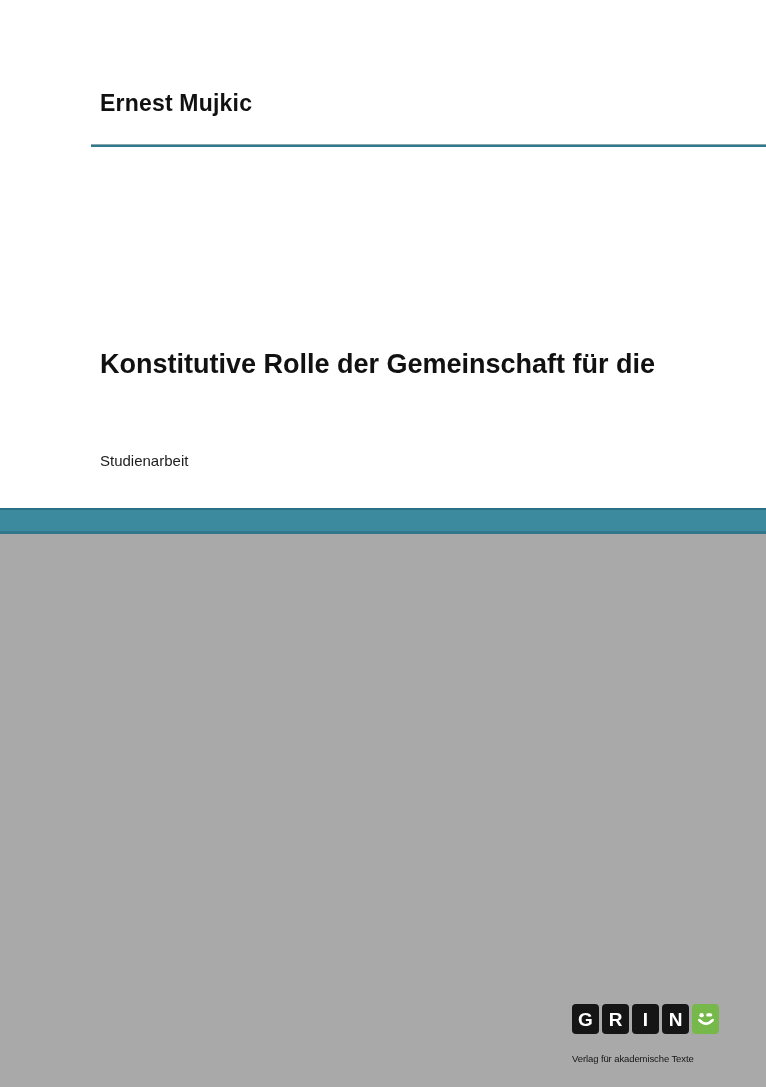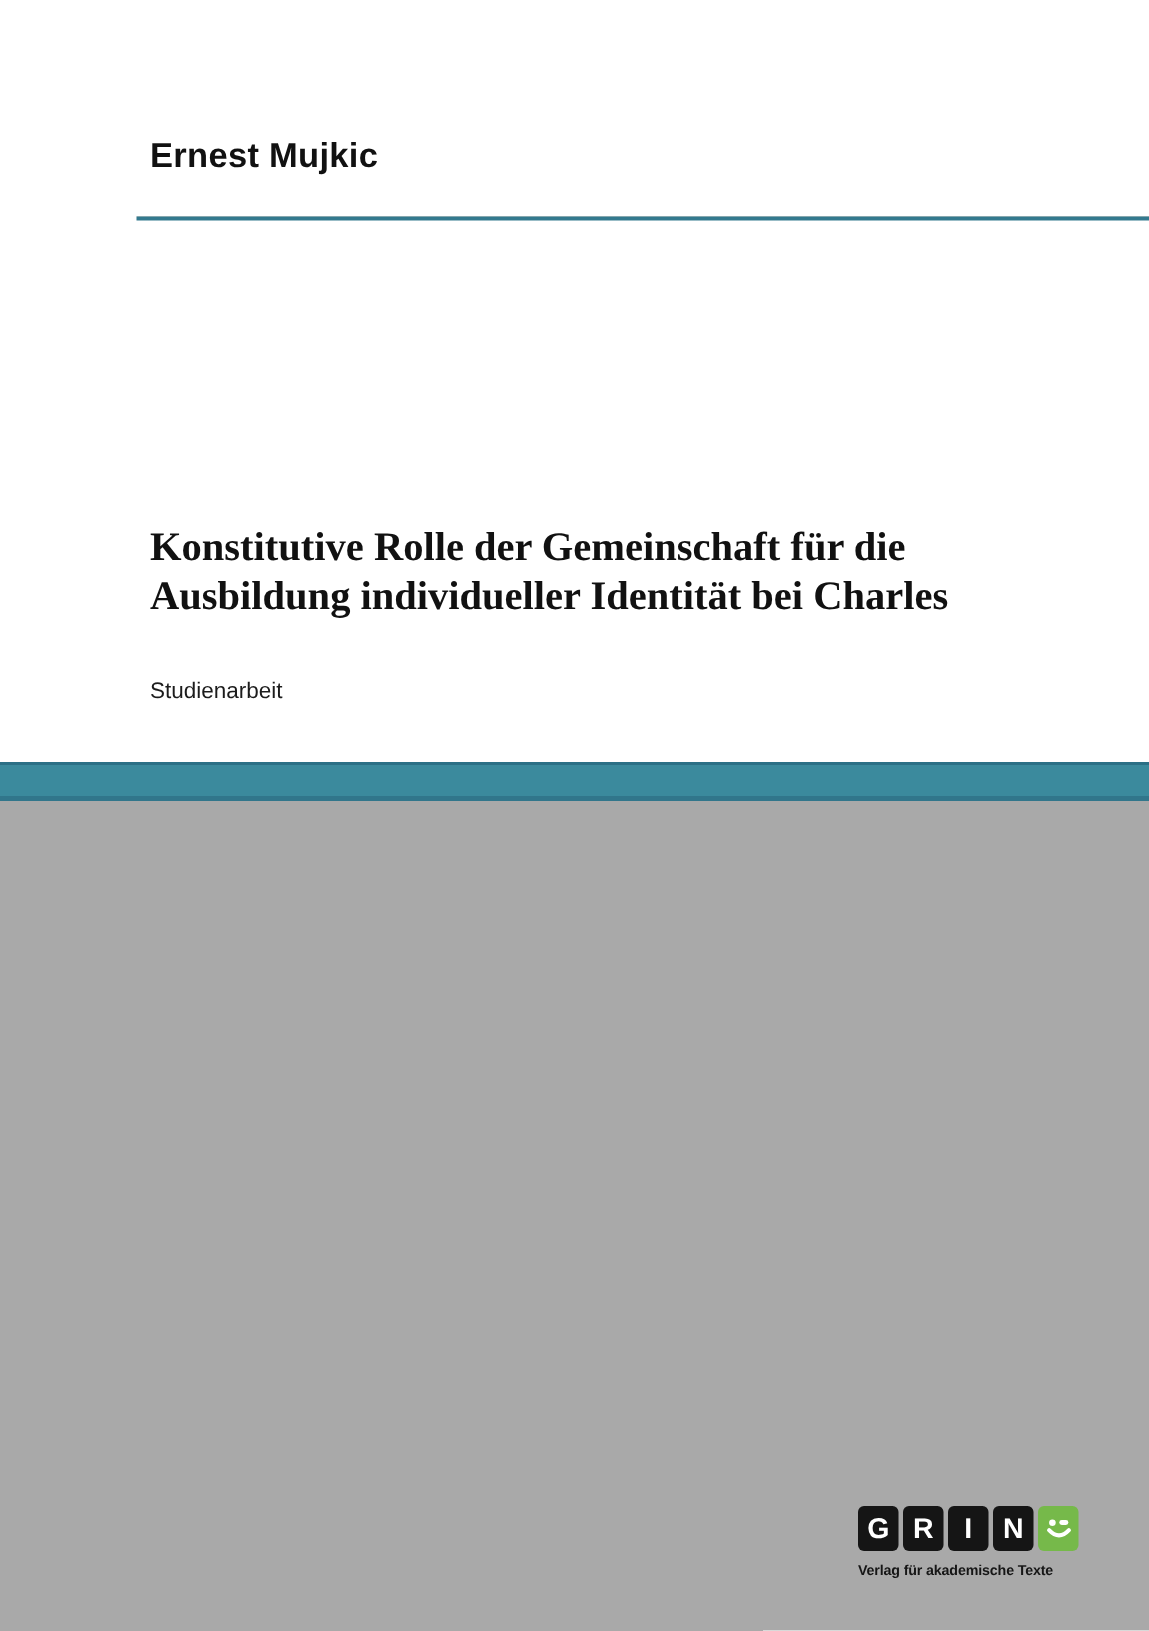--- a/index.html
+++ b/index.html
@@ -35,21 +35,20 @@
   }
   .title {
     position: absolute;
     top: 348px;
     left: 100px;
     width: 620px;
     font-size: 27px;
     font-weight: bold;
     color: #111111;
     line-height: 33px;
-    font-family: Liberation Serif, serif;
   }
   .title-line { display: block; }
   .subtitle {
     position: absolute;
     top: 452px;
     left: 100px;
     font-size: 15px;
     font-weight: normal;
     color: #1c1c1c;
   }
@@ -93,40 +92,39 @@
     display: flex;
     align-items: center;
     justify-content: center;
     line-height: 1;
   }
   .tile.smiley {
     background: #76b94a;
   }
   .tile.smiley svg { display: block; }
   .tagline {
-    margin-top: 8px;
+    margin-top: 19px;
     font-size: 9.5px;
-    font-weight: bold;
+    font-weight: normal;
     color: #161616;
     letter-spacing: -0.1px;
     white-space: nowrap;
   }
 </style>
 </head>
 <body>
 
 <div class="cover">
 
   <div class="author">Ernest Mujkic</div>
 
   <div class="rule"></div>
 
   <div class="title">
     <span class="title-line">Konstitutive Rolle der Gemeinschaft für die</span>
-    <span class="title-line">Ausbildung individueller Identität bei Charles</span>
   </div>
 
   <div class="subtitle">Studienarbeit</div>
 
   <div class="teal-bar"></div>
 
   <div class="gray-area">
     
   </div>
 

